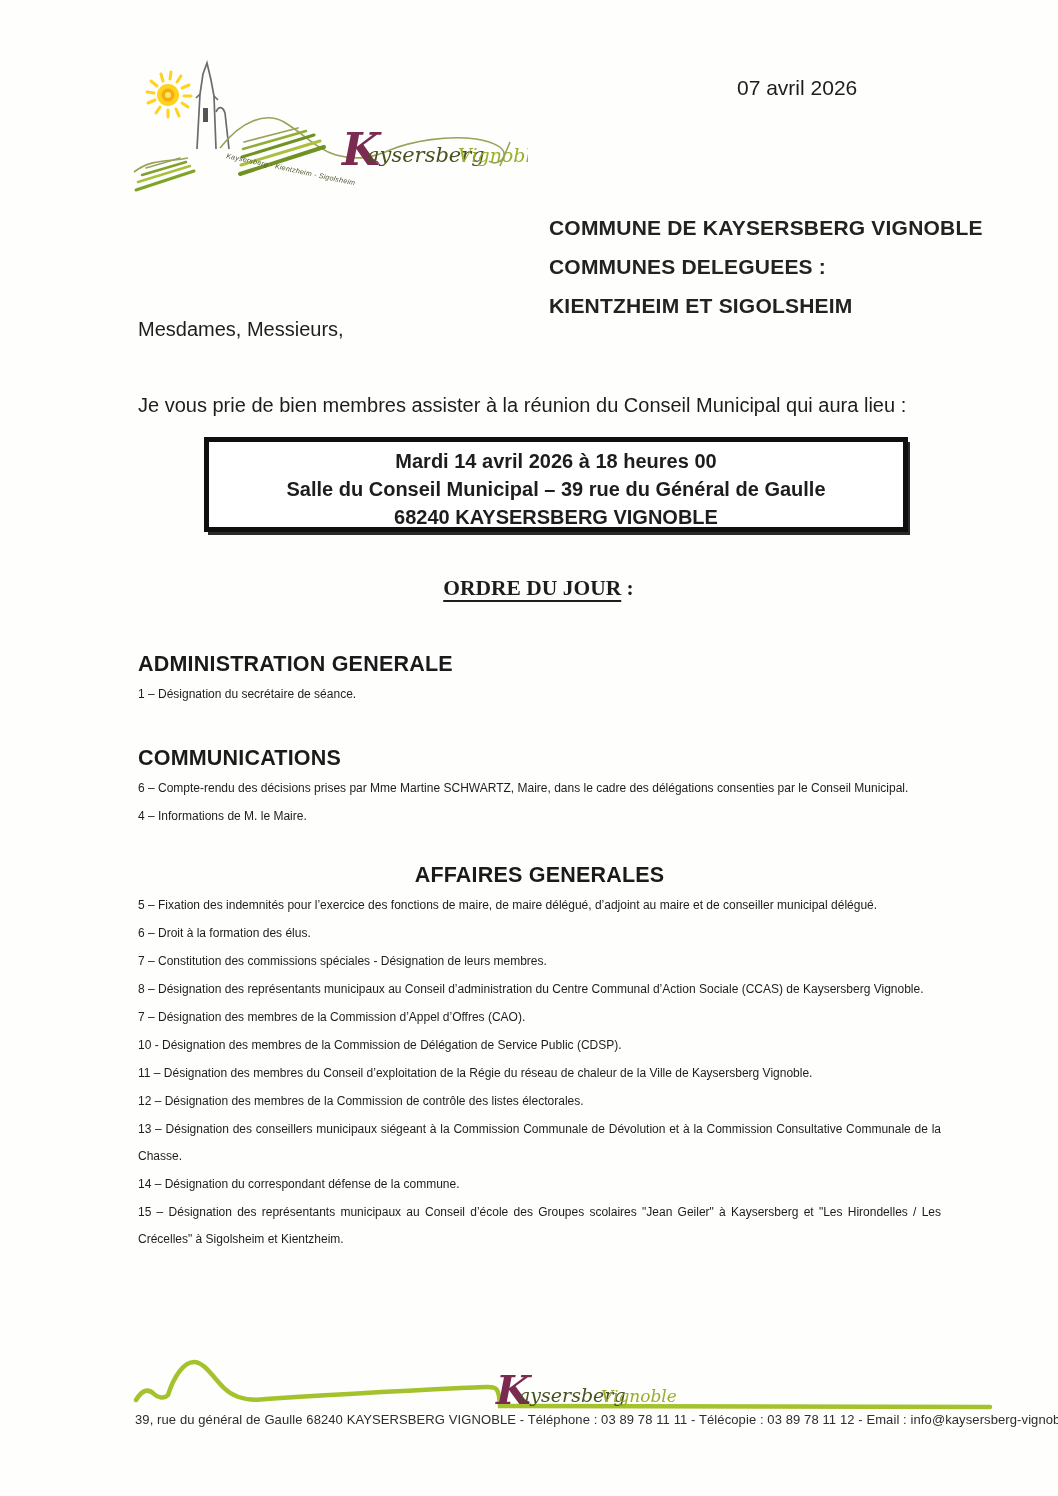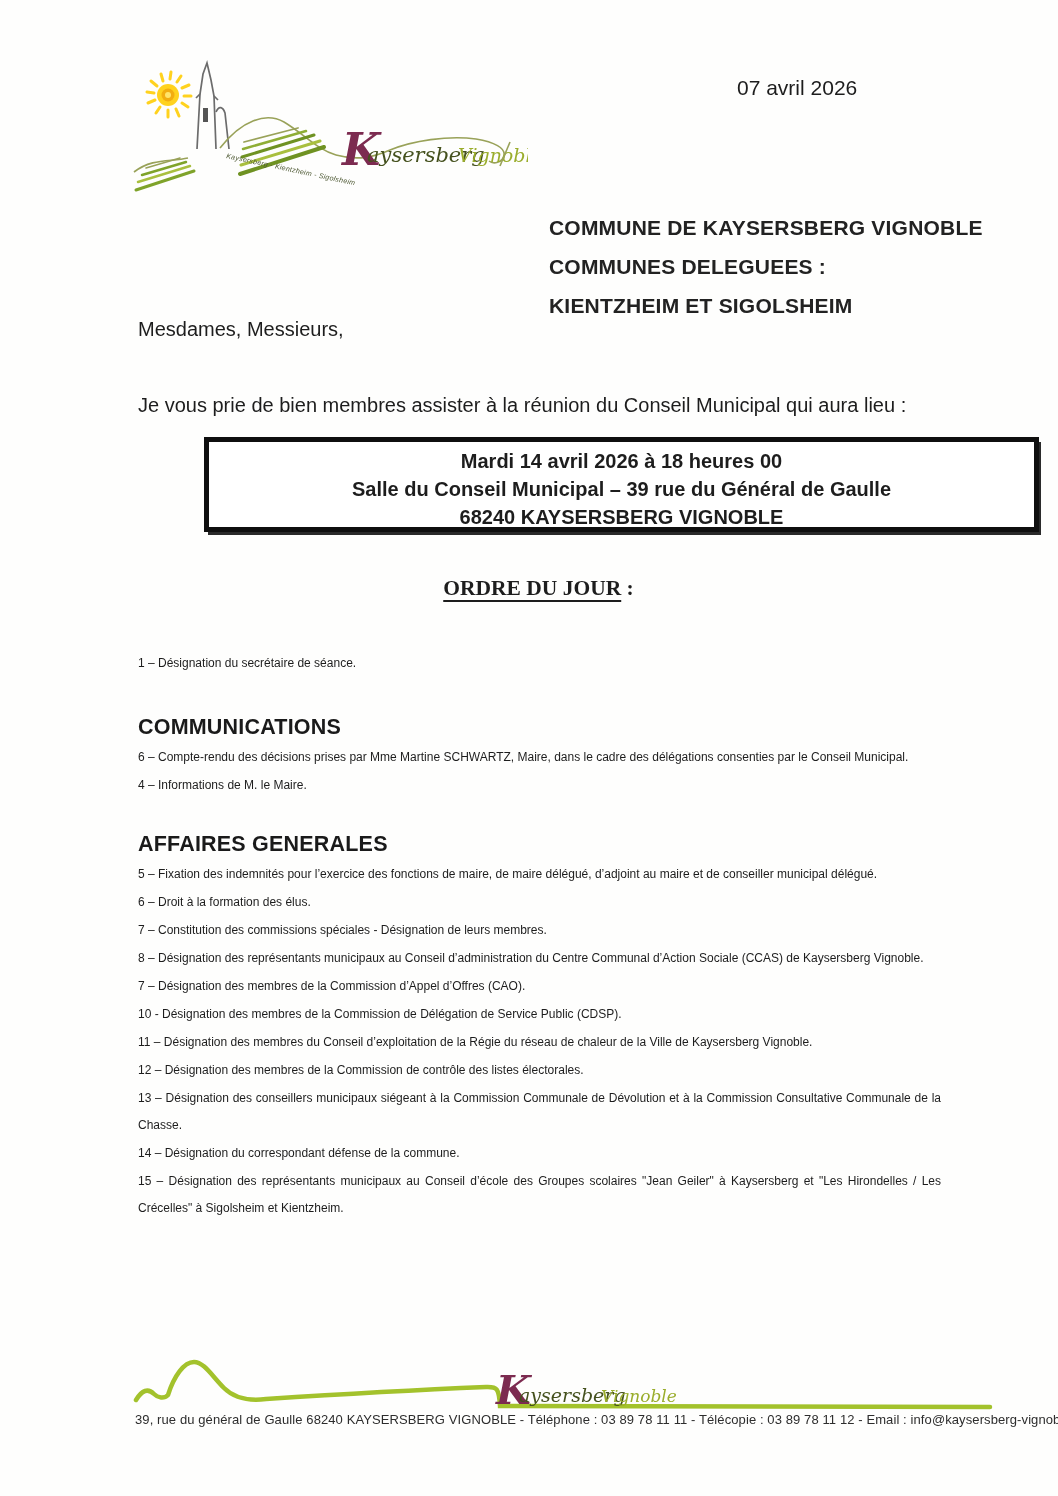--- a/index.html
+++ b/index.html
@@ -24,21 +24,21 @@
     font-size:21px; font-weight:bold;
     line-height:39px; letter-spacing:.2px;
     color:#222;
   }
 
   .salutation { left:138px; top:318px; font-size:20px; }
   .intro-line  { left:138px; top:394px; font-size:20px; }
 
   .meeting-box {
     left:204px; top:437px;
-    width:835px; height:95px;
+    width:704px; height:95px;
     box-sizing:border-box;
     border:5px solid #0f0f0f;
     box-shadow:3px 4px 0 -1px #2a2a2a;
     text-align:center;
     font-weight:bold;
     font-size:20px; line-height:28px;
     padding-top:5px;
     background:#fff;
   }
 
@@ -53,21 +53,21 @@
     text-underline-offset:5px;
   }
 
   .agenda { left:138px; top:650px; width:803px; }
   .agenda-section h2 {
     font-size:21.5px; font-weight:bold;
     margin:0 0 3px 0; line-height:28px;
     color:#1a1a1a; letter-spacing:.2px;
   }
   .agenda-section + .agenda-section h2 { margin-top:36px; }
-  .agenda-section:nth-child(3) h2 { margin-top:31px; }
+  .agenda-section:nth-child(3) h2 { margin-top:31px;text-align:center; }
   .agenda-item {
     margin:0 0 1px 0;
     font-size:12px; line-height:27px;
     text-align:justify;
     color:#1d1d1d;
   }
 
   .footer-art { left:128px; top:1354px; }
   .footer-address {
     left:135px; top:1412px;
@@ -142,20 +142,21 @@
     <div>Salle du Conseil Municipal – 39 rue du Général de Gaulle</div>
     <div>68240 KAYSERSBERG VIGNOBLE</div>
   </div>
 
   <div class="abs agenda-title">
     <span class="underlined">ORDRE DU JOUR</span><span> :</span>
   </div>
 
   <div class="abs agenda">
       <section class="agenda-section">
+        <h2>ADMINISTRATION GENERALE</h2>
         <p class="agenda-item">1 – Désignation du secrétaire de séance.</p>
       </section>
       <section class="agenda-section">
         <h2>COMMUNICATIONS</h2>
         <p class="agenda-item">6 – Compte-rendu des décisions prises par Mme Martine SCHWARTZ, Maire, dans le cadre des délégations consenties par le Conseil Municipal.</p>
         <p class="agenda-item">4 – Informations de M. le Maire.</p>
       </section>
       <section class="agenda-section">
         <h2>AFFAIRES GENERALES</h2>
         <p class="agenda-item">5 – Fixation des indemnités pour l’exercice des fonctions de maire, de maire délégué, d’adjoint au maire et de conseiller municipal délégué.</p>

